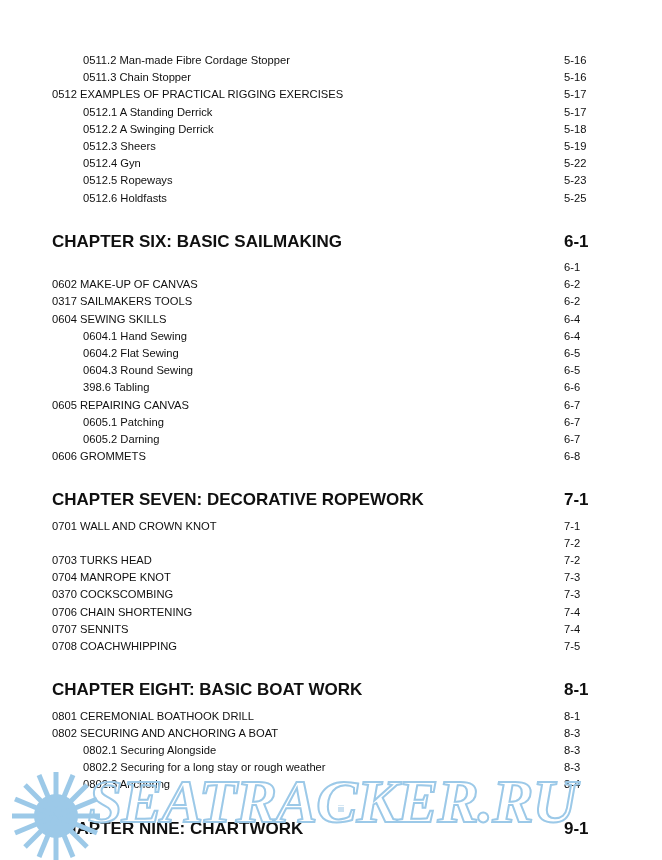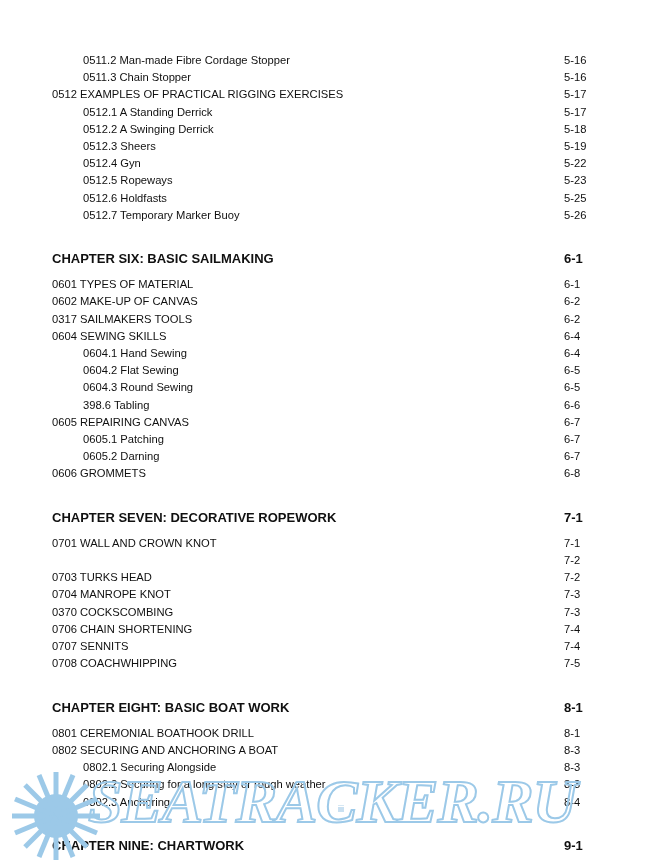--- a/index.html
+++ b/index.html
@@ -43,21 +43,21 @@
   .row .pg {
     flex: 0 0 auto;
     text-align: left;
     width: 46px;
     margin-left: 8px;
   }
   .lvl1 { padding-left: 0px; justify-content: center; }
   .lvl2 { padding-left: 31px; }
   .chapter {
     font-weight: bold;
-    font-size: 13px;
+    font-size: 17px;
   }
   .gap-sm { height: 9px; }
   .gap-lg { height: 26px; }
 
   
   .watermark {
     position: absolute;
     left: 0px;
     top: 762px;
     width: 662px;
@@ -137,34 +137,28 @@
       <div class="row lvl2">
         <span class="label">0512.5 Ropeways</span>
         <span class="spacer"></span>
         <span class="pg">5-23</span>
       </div>
       <div class="row lvl2">
         <span class="label">0512.6 Holdfasts</span>
         <span class="spacer"></span>
         <span class="pg">5-25</span>
       </div>
-      <div class="row lvl2">
-        <span class="label">0512.7 Temporary Marker Buoy</span>
-        <span class="spacer"></span>
-        <span class="pg">5-26</span>
-      </div>
       <div class="gap-lg"></div>
       <div class="row chapter lvl1">
         <span class="label">CHAPTER SIX: BASIC SAILMAKING</span>
         <span class="spacer"></span>
         <span class="pg">6-1</span>
       </div>
       <div class="gap-sm"></div>
       <div class="row lvl1">
-        <span class="label">0601 TYPES OF MATERIAL</span>
         <span class="spacer"></span>
         <span class="pg">6-1</span>
       </div>
       <div class="row lvl1">
         <span class="label">0602 MAKE-UP OF CANVAS</span>
         <span class="spacer"></span>
         <span class="pg">6-2</span>
       </div>
       <div class="row lvl1">
         <span class="label">0317 SAILMAKERS TOOLS</span>

